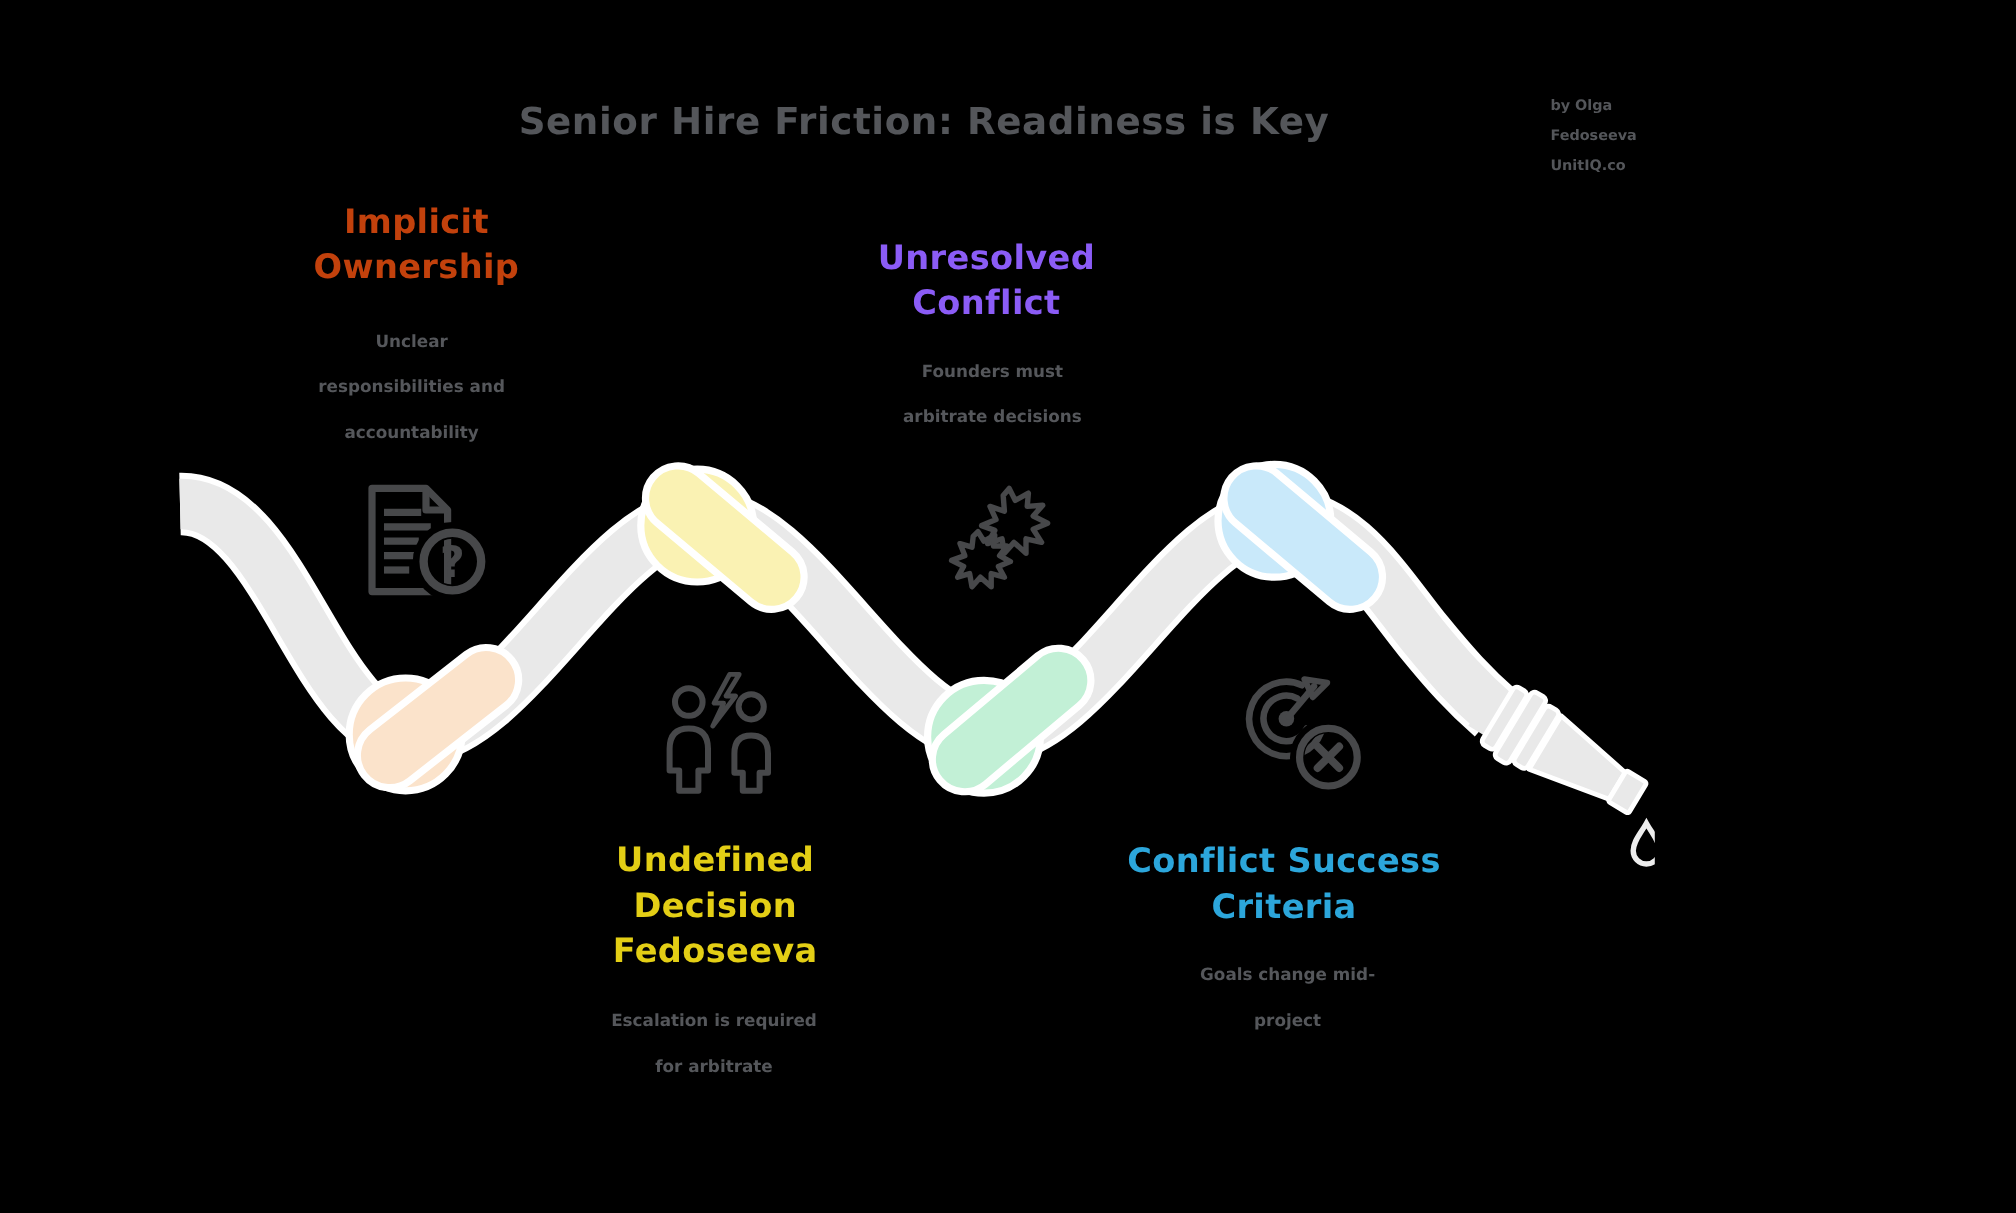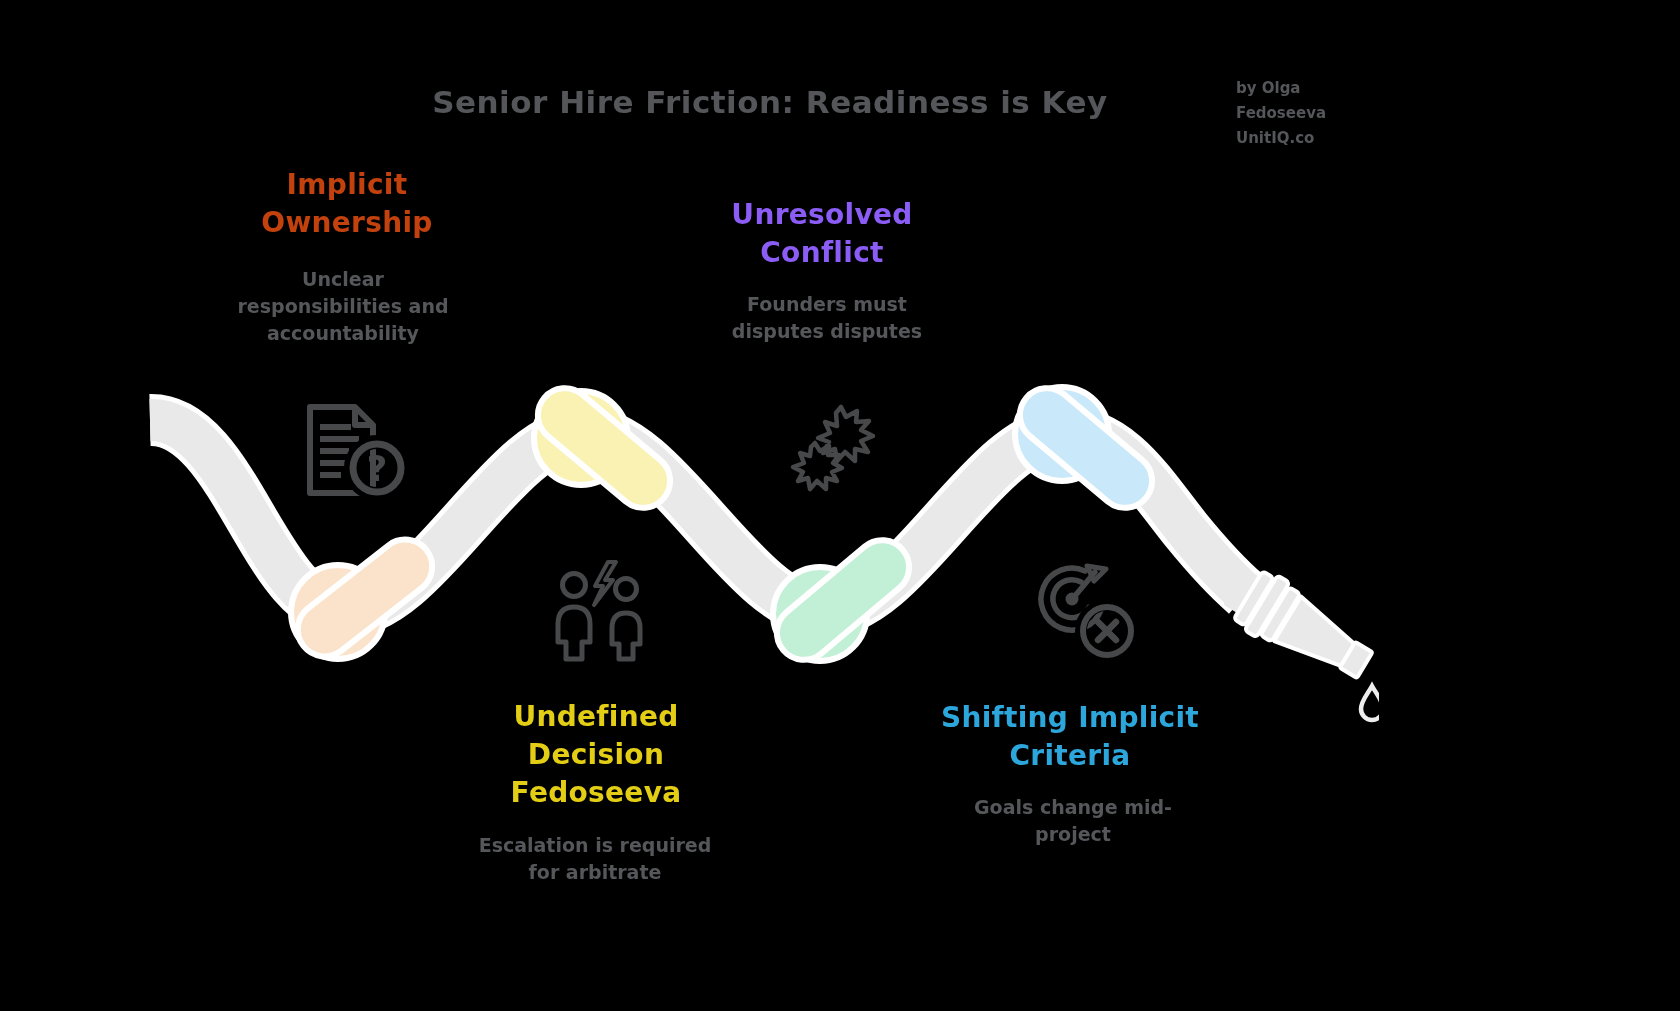--- a/index.html
+++ b/index.html
@@ -1,25 +1,25 @@
 <!DOCTYPE html>
 <html><head>
 <meta charset="utf-8">
 <style>
   html,body{margin:0;padding:0;background:#000;}
   .canvas{position:relative;width:1379px;height:1011px;background:#000000;
           font-family:"DejaVu Sans",sans-serif;overflow:hidden;}
   .title{position:absolute;left:770px;top:84px;transform:translateX(-50%);
          font-size:31px;font-weight:bold;color:#54565A;letter-spacing:.5px;white-space:nowrap;}
-  .credit{position:absolute;left:1236px;top:76px;font-size:15px;font-weight:bold;
+  .credit{position:absolute;left:1292px;top:76px;font-size:12px;font-weight:bold;
           color:#54565A;line-height:25px;}
   .sec-heading{position:absolute;transform:translateX(-50%);text-align:center;
                font-weight:bold;font-size:28px;line-height:38px;white-space:pre-line;letter-spacing:.3px;}
   .sec-desc{position:absolute;transform:translateX(-50%);text-align:center;
-            font-weight:bold;font-size:19px;line-height:27px;color:#55575B;white-space:pre-line;}
+            font-weight:bold;font-size:14px;line-height:38px;color:#55575B;white-space:pre-line;}
   .c0{color:#c2410c}.c1{color:#8b5cf6}.c2{color:#E3CE15}.c3{color:#2CA6DB}
   .p0h{left:347px;top:166px}.p0d{left:343px;top:266px}
   .p1h{left:822px;top:196px}.p1d{left:827px;top:291px}
   .p2h{left:596px;top:698px}.p2d{left:595px;top:832px}
   .p3h{left:1070px;top:699px}.p3d{left:1073px;top:794px}
   .graphic{position:absolute;left:0;top:0;}
   .metal{fill:#E9E9E9;stroke:#FFFFFF;stroke-width:4;stroke-linejoin:round;}
   .knot-cap{stroke:#FFFFFF;stroke-width:6;}
   .icon{stroke:#47484A;fill:none;stroke-linejoin:round;}
 </style>
@@ -37,29 +37,29 @@
 
   <div class="sec-heading c0 p0h">Implicit
 Ownership</div>
   <div class="sec-desc p0d">Unclear
 responsibilities and
 accountability</div>
 
   <div class="sec-heading c1 p1h">Unresolved
 Conflict</div>
   <div class="sec-desc p1d">Founders must
-disputes disputes</div>
+arbitrate decisions</div>
 
   <div class="sec-heading c2 p2h">Undefined
 Decision
 Fedoseeva</div>
   <div class="sec-desc p2d">Escalation is required
 for arbitrate</div>
 
-  <div class="sec-heading c3 p3h">Shifting Implicit
+  <div class="sec-heading c3 p3h">Conflict Success
 Criteria</div>
   <div class="sec-desc p3d">Goals change mid-
 project</div>
 
   <svg class="graphic" width="1680" height="1011" viewBox="0 0 1680 1011">
 
     <path d="M150,420 C235,418 265,612 345,612 S505,432 585,432 S745,612 825,612 S985,432 1065,432 C1120,432 1152,488 1186,530 C1208,557 1224,575 1246,594" fill="none" stroke="#FFFFFF" stroke-width="52"></path>
     <path d="M150,420 C235,418 265,612 345,612 S505,432 585,432 S745,612 825,612 S985,432 1065,432 C1120,432 1152,488 1186,530 C1208,557 1224,575 1246,594" fill="none" stroke="#E9E9E9" stroke-width="42"></path>
 
     <g transform="translate(1243,592) rotate(31)">

